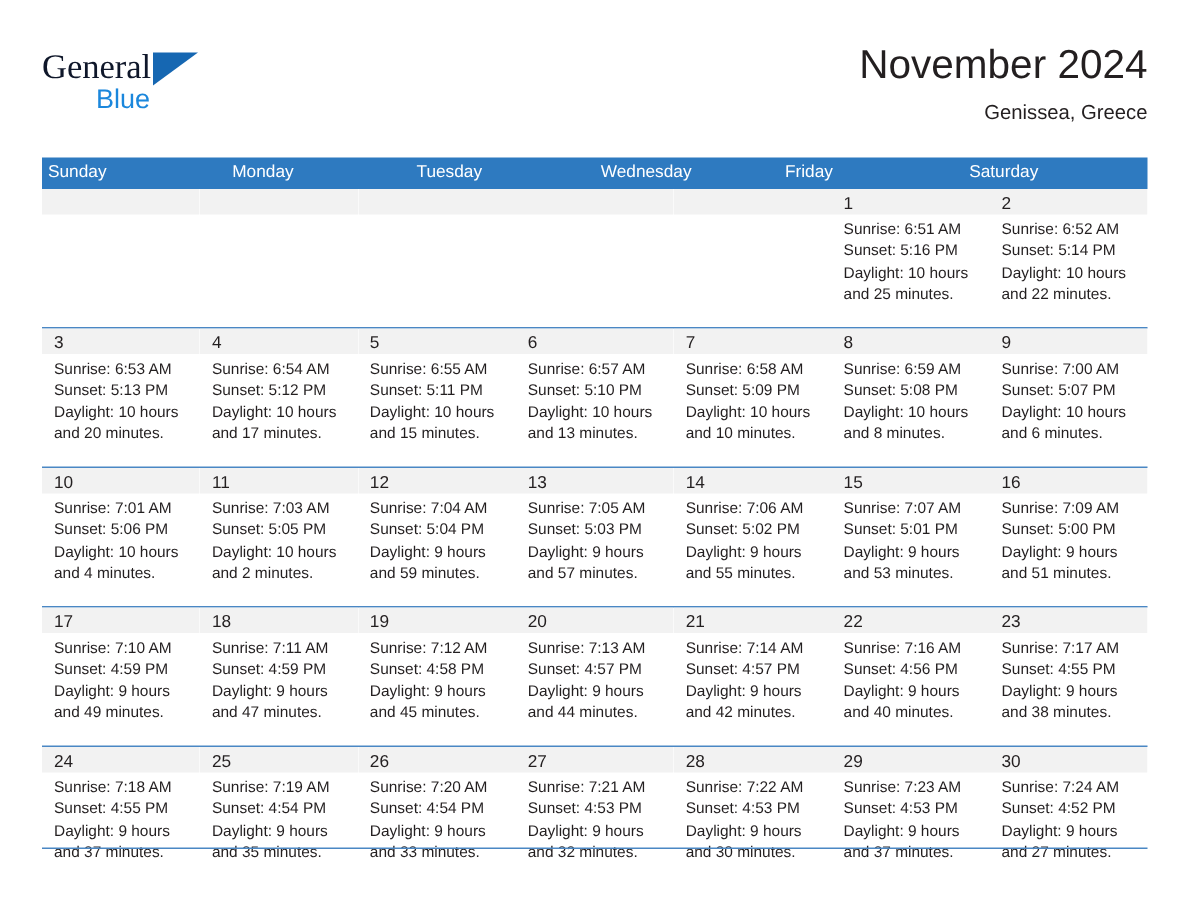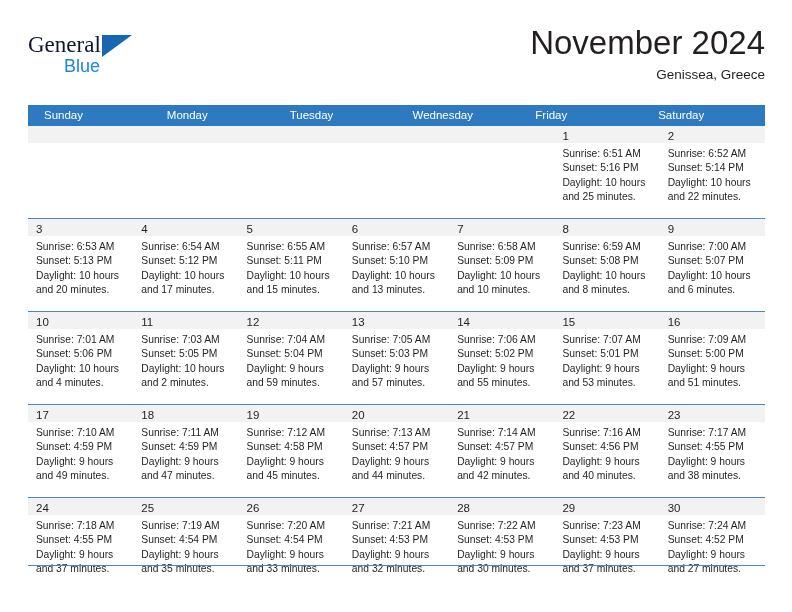--- a/index.html
+++ b/index.html
@@ -64,21 +64,21 @@
     font-family: "Liberation Sans", sans-serif;
     font-weight: 400;
   }
   .title-block {
     position: absolute;
     right: 0;
     top: 0;
     text-align: right;
   }
   .cal-title {
-    font-size: 33px;
+    font-size: 27px;
     font-weight: 400;
     color: #231f20;
     line-height: 34px;
     white-space: nowrap;
   }
   .cal-subtitle {
     font-size: 13.5px;
     font-weight: 400;
     color: #231f20;
     line-height: 20px;
@@ -96,21 +96,21 @@
   .dow-row {
     display: flex;
     background: #2e7ac0;
     height: 21px;
   }
   .dow {
     flex: 1 1 0;
     color: #ffffff;
     font-size: 11.5px;
     line-height: 21px;
-    padding-left: 16px;
+    padding-left: 4px;
     box-sizing: border-box;
     white-space: nowrap;
     overflow: hidden;
   }
   .week {
     display: flex;
     border-top: 1px solid #4a87c4;
     height: 92px;
   }
   .week.first {

